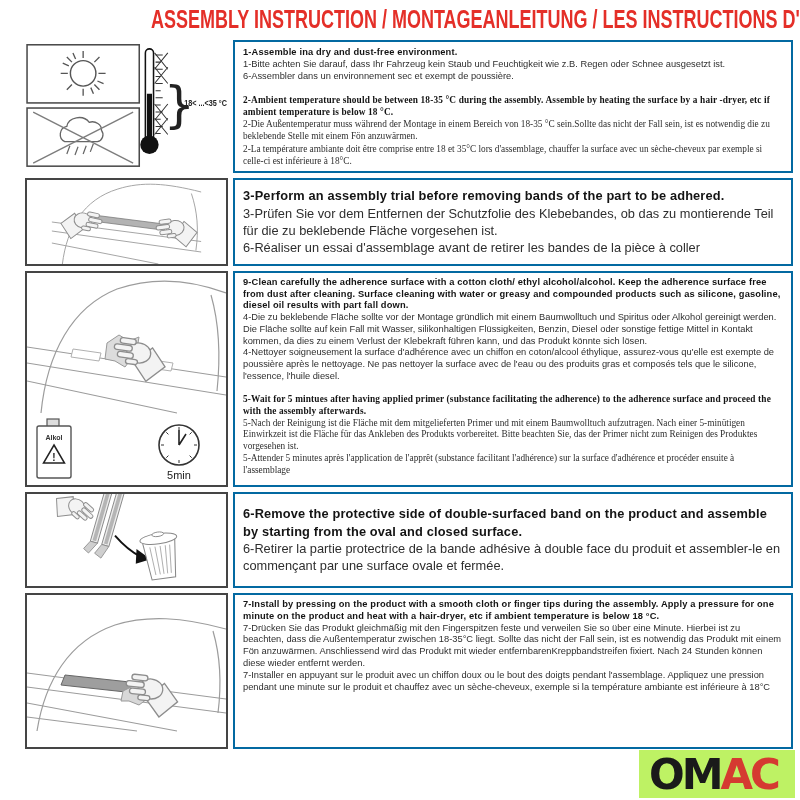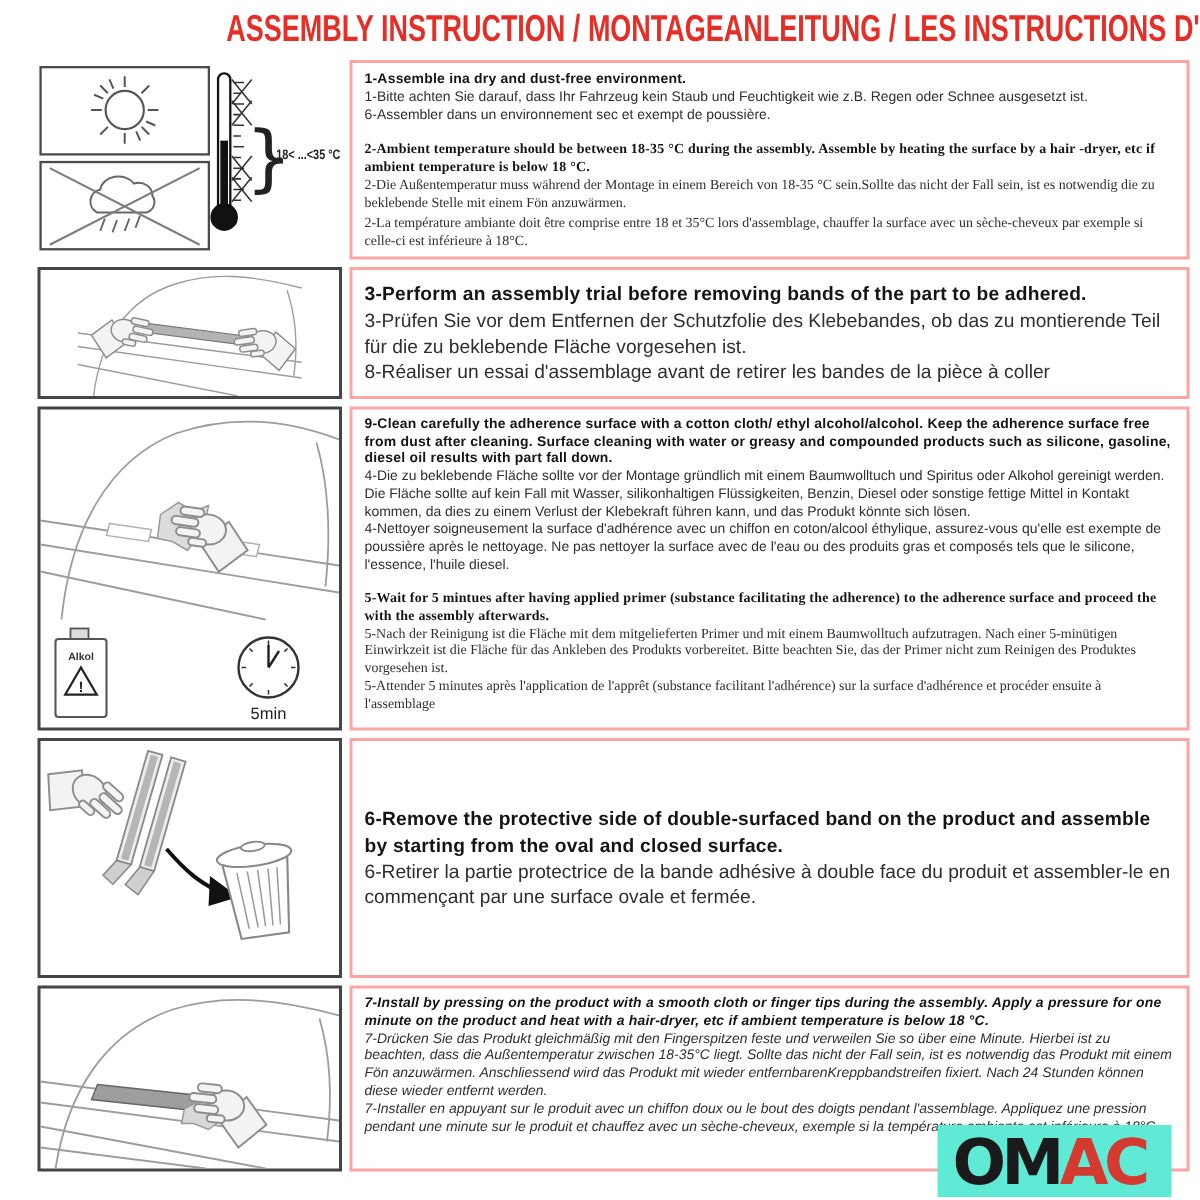--- a/index.html
+++ b/index.html
@@ -10,41 +10,41 @@
   .title{width:800px;text-align:center;margin-top:5px;white-space:nowrap;}
   .title span{
     display:inline-block;font-size:25px;font-weight:bold;letter-spacing:0px;
     transform:scaleX(0.72);transform-origin:50% 50%;color:#e42f28;
   }
   .table{position:absolute;left:25px;top:40px;width:768px;display:flex;flex-direction:column;gap:5px;}
   .row{display:flex;gap:5px;}
   .row1{height:133px;}
   .row2{height:88px;}
   .row3{height:216px;}
-  .row4{height:160px;}
-  .row5{height:124px;font-style:italic;}
+  .row4{height:96px;}
+  .row5{height:156px;}
   .cell-left{
     flex:0 0 203px;width:203px;border:2px solid #454545;box-sizing:border-box;
     background:#fff;overflow:hidden;
   }
   .row1 .cell-left{border:none;}
   .cell-left svg{display:block;width:100%;height:100%;}
   .cell-right{
-    flex:1;border:2px solid #fca5a5;box-sizing:border-box;background:#fff;
+    flex:1;border:2px solid #0369a1;box-sizing:border-box;background:#fff;
     padding:4px 8px;color:#2e2e2e;overflow:hidden;
   }
   .small{font-size:9.3px;line-height:1.3;}
   .row3 .cell-right{line-height:1.26;}
   .row5 .cell-right{line-height:1.27;}
   .big{font-size:12.8px;line-height:1.36;display:flex;flex-direction:column;justify-content:center;}
   .sec p{margin:0;}
   .sec .en{font-weight:bold;color:#141414;letter-spacing:0.15px;}
   .gap-top{margin-top:12px;font-family:Liberation Serif, serif;}
   .logo{
-    position:absolute;right:19px;top:750px;background:#5eead4;padding:2px 0 2px 12px;
+    position:absolute;right:5px;top:750px;background:#bef264;padding:2px 0 2px 12px;
   }
   .logo svg{display:block;}
 </style>
 </head>
 <body>
 
 <svg width="0" height="0" style="position:absolute" aria-hidden="true">
   <defs>
     <g id="hand-shape" fill="#f3f3f3" stroke="#8d8d8d" stroke-width="1.3">
       <path d="M-28,12 L-13,-5 4,12 -11,29 Z"></path>
@@ -115,21 +115,21 @@
         </g>
         <polygon points="58,47 152,59 150,67 56,55" fill="#b3b3b3" stroke="#777" stroke-width="1"></polygon>
         <use href="#hand-shape" transform="translate(42,52) rotate(12)"></use>
         <use href="#hand-shape" transform="translate(164,62) scale(-1,1) rotate(8)"></use>
       </svg>
     </div>
     <div class="cell-right big">
       <div class="sec">
         <p class="en">3-Perform an assembly trial before removing bands of the part to be adhered.</p>
         <p>3-Prüfen Sie vor dem Entfernen der Schutzfolie des Klebebandes, ob das zu montierende Teil für die zu beklebende Fläche vorgesehen ist.</p>
-        <p>8-Réaliser un essai d'assemblage avant de retirer les bandes de la pièce à coller</p>
+        <p>6-Réaliser un essai d'assemblage avant de retirer les bandes de la pièce à coller</p>
       </div>
     </div>
   </div>
 
   <div class="row row3">
     <div class="cell-left">
       <svg viewBox="0 0 199 212">
         <g stroke="#9c9c9c" stroke-width="1.2" fill="none">
           <path d="M14,140 C20,80 45,34 90,16 C125,4 162,6 199,20"></path>
           <path d="M184,22 C192,50 194,80 190,118"></path>

